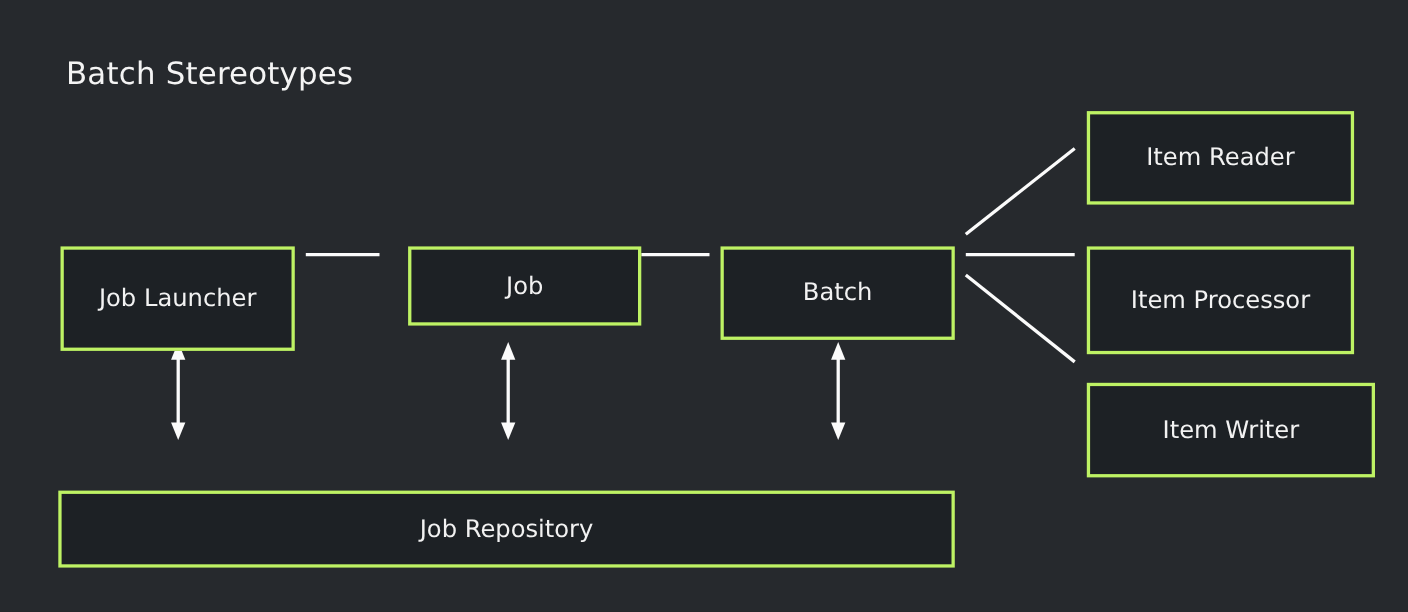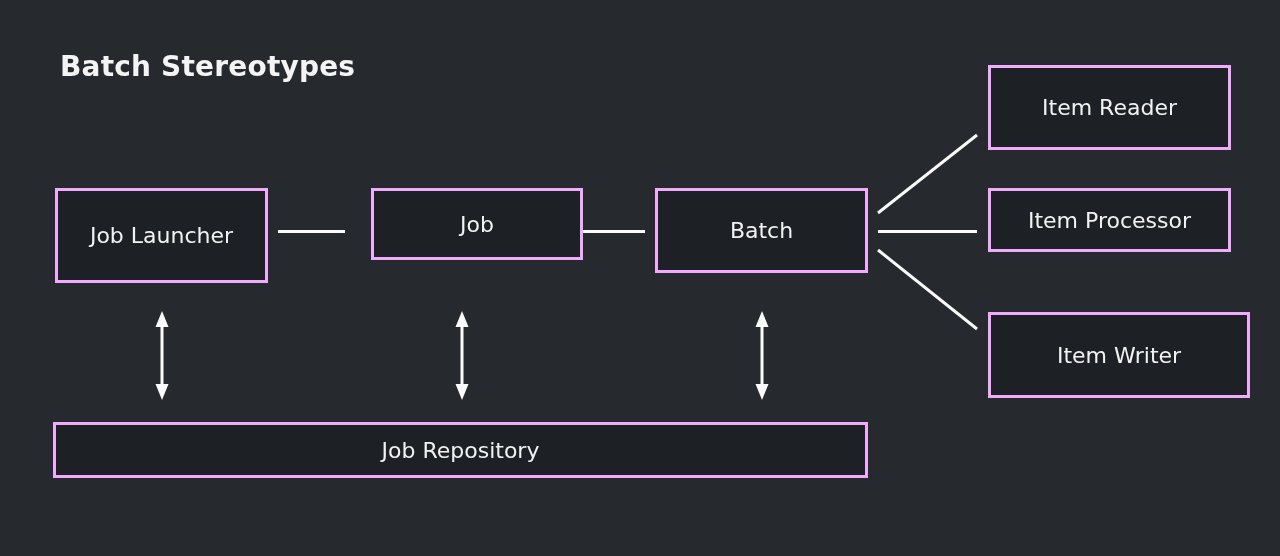--- a/index.html
+++ b/index.html
@@ -15,44 +15,45 @@
     position: relative;
     width: 1280px;
     height: 556px;
     background: #26292d;
   }
   .title {
     position: absolute;
     left: 60px;
     top: 50px;
     font-size: 28px;
-    font-weight: bold;
+    font-weight: normal;
     color: #f4f4f4;
     letter-spacing: 0.2px;
   }
   .node {
     position: absolute;
     box-sizing: border-box;
     background: #1d2125;
-    border: 3px solid #f0abfc;
+    border: 3px solid #bef264;
     color: #f2f2f2;
     font-size: 22px;
     display: flex;
     align-items: center;
     justify-content: center;
     text-align: center;
     white-space: nowrap;
+    margin-top: 36px;
   }
   #node-job-launcher   { left: 55px;  top: 188px; width: 213px; height: 95px; }
   #node-job            { left: 371px; top: 188px; width: 212px; height: 72px; }
   #node-step           { left: 655px; top: 188px; width: 213px; height: 85px; }
   #node-item-reader    { left: 988px; top: 65px;  width: 243px; height: 85px; }
-  #node-item-processor { left: 988px; top: 188px; width: 243px; height: 64px; }
+  #node-item-processor { left: 988px; top: 188px; width: 243px; height: 98px; }
   #node-item-writer    { left: 988px; top: 312px; width: 262px; height: 86px; }
-  #node-job-repository { left: 53px;  top: 422px; width: 815px; height: 56px; }
+  #node-job-repository { left: 53px;  top: 410px; width: 815px; height: 70px; }
   svg.overlay {
     position: absolute;
     left: 0;
     top: 0;
     width: 1280px;
     height: 556px;
     pointer-events: none;
   }
   .edge {
     stroke: #fbfbfb;

